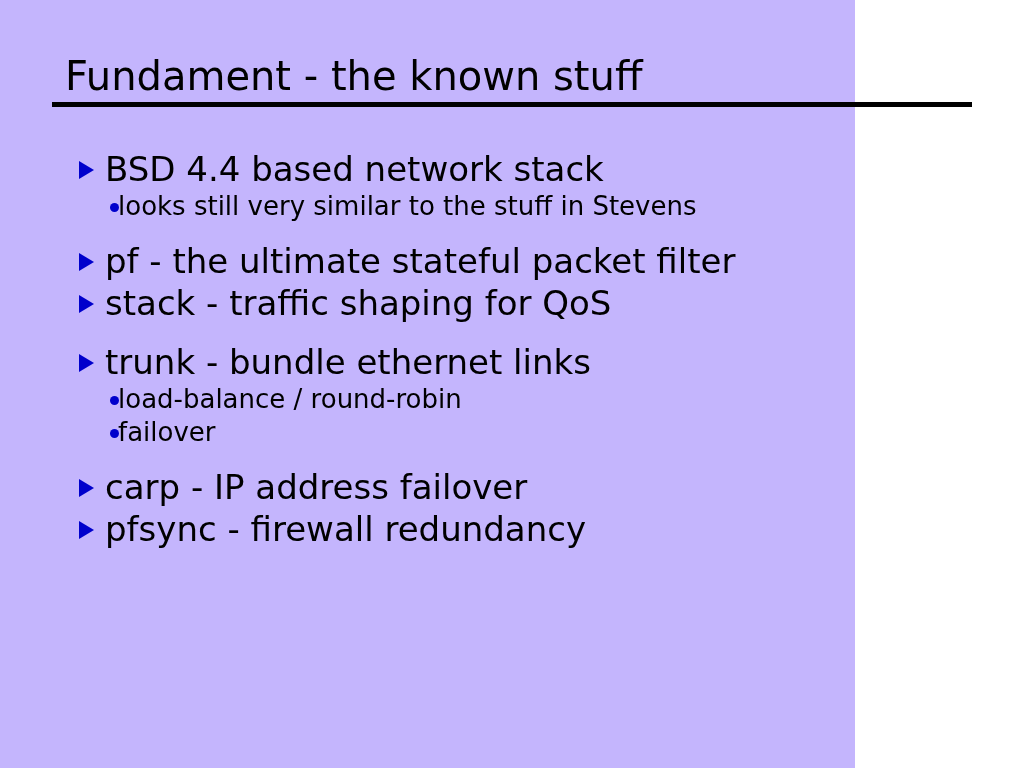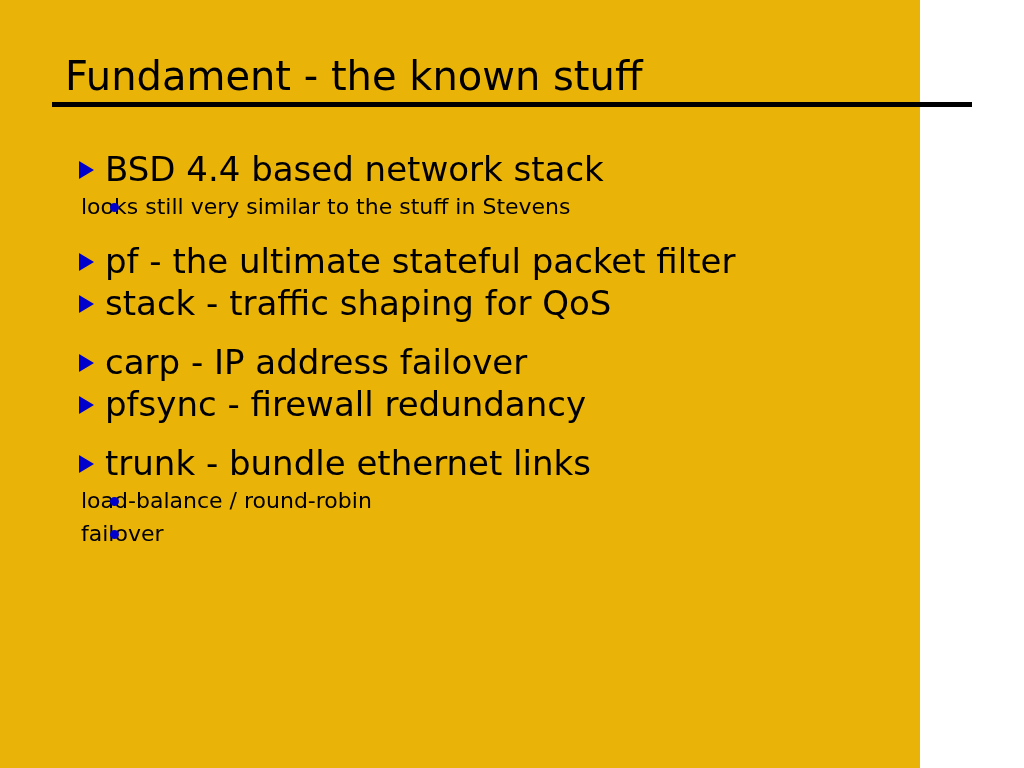--- a/index.html
+++ b/index.html
@@ -11,23 +11,23 @@
     width: 1024px;
     height: 768px;
     overflow: hidden;
     font-family: "DejaVu Sans", "Liberation Sans", sans-serif;
     color: #000000;
     -webkit-font-smoothing: antialiased;
   }
 
   .slide {
     position: relative;
-    width: 920px;
+    width: 855px;
     height: 768px;
-    background: #eab308;
+    background: #c4b5fd;
     box-sizing: border-box;
   }
 
   
   .title-block {
     position: absolute;
     left: 52px;
     top: 52px;
     width: 920px;
   }
@@ -80,22 +80,22 @@
     width: 0;
     height: 0;
     border-top: 9px solid transparent;
     border-bottom: 9px solid transparent;
     border-left: 15px solid #0000cc;
   }
 
   .bullet-l2 {
     position: relative;
     display: block;
-    padding-left: 81px;
-    font-size: 22px;
+    padding-left: 118px;
+    font-size: 26px;
     line-height: 33px;
     color: #000000;
     white-space: nowrap;
   }
   .bullet-l2 .marker-dot {
     position: absolute;
     left: 110px;
     top: 13px;
     width: 9px;
     height: 9px;
@@ -140,39 +140,39 @@
       </div>
       <div class="bullet-l1">
         <span class="marker-tri"></span>
         <span>stack - traffic shaping for QoS</span>
       </div>
     </div>
 
     <div class="group">
       <div class="bullet-l1">
         <span class="marker-tri"></span>
-        <span>carp - IP address failover</span>
-      </div>
-      <div class="bullet-l1">
-        <span class="marker-tri"></span>
-        <span>pfsync - firewall redundancy</span>
-      </div>
-    </div>
-
-    <div class="group">
-      <div class="bullet-l1">
-        <span class="marker-tri"></span>
         <span>trunk - bundle ethernet links</span>
       </div>
       <div class="sub-list">
         <div class="bullet-l2">
           <span class="marker-dot"></span>
           <span>load-balance / round-robin</span>
         </div>
         <div class="bullet-l2">
           <span class="marker-dot"></span>
           <span>failover</span>
         </div>
       </div>
     </div>
 
+    <div class="group">
+      <div class="bullet-l1">
+        <span class="marker-tri"></span>
+        <span>carp - IP address failover</span>
+      </div>
+      <div class="bullet-l1">
+        <span class="marker-tri"></span>
+        <span>pfsync - firewall redundancy</span>
+      </div>
+    </div>
+
   </div>
 </div>
 
 </body></html>

